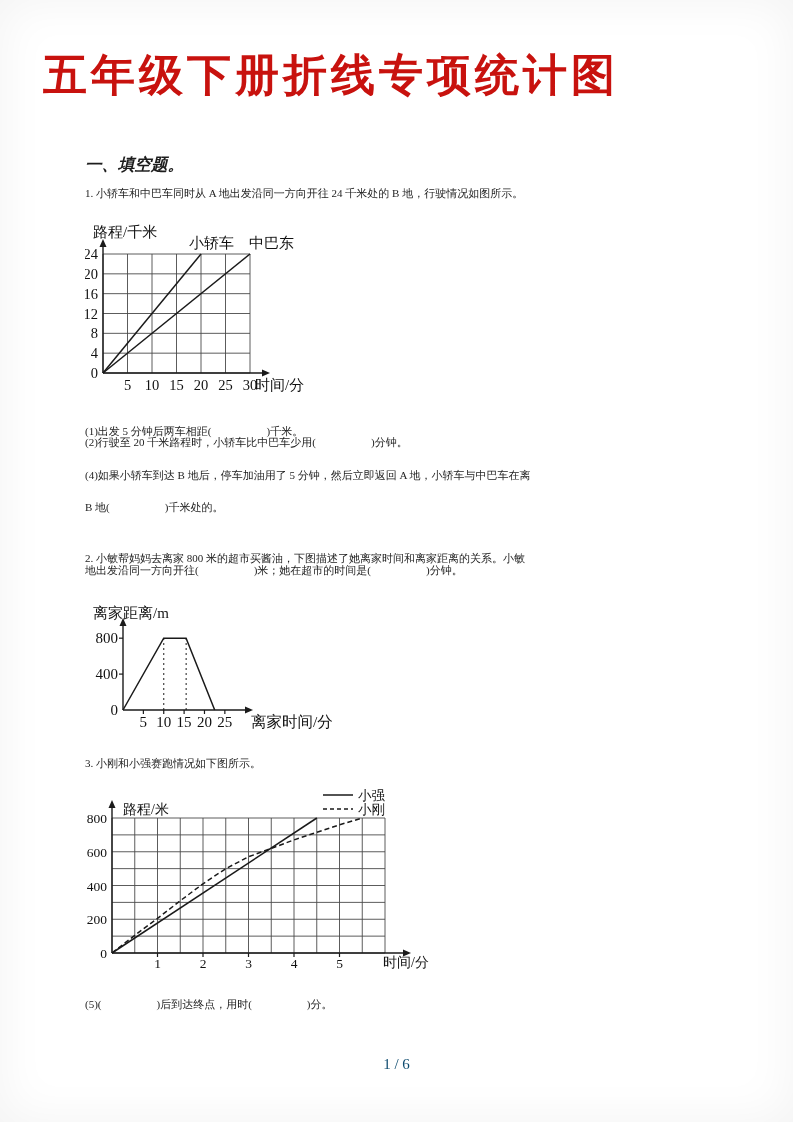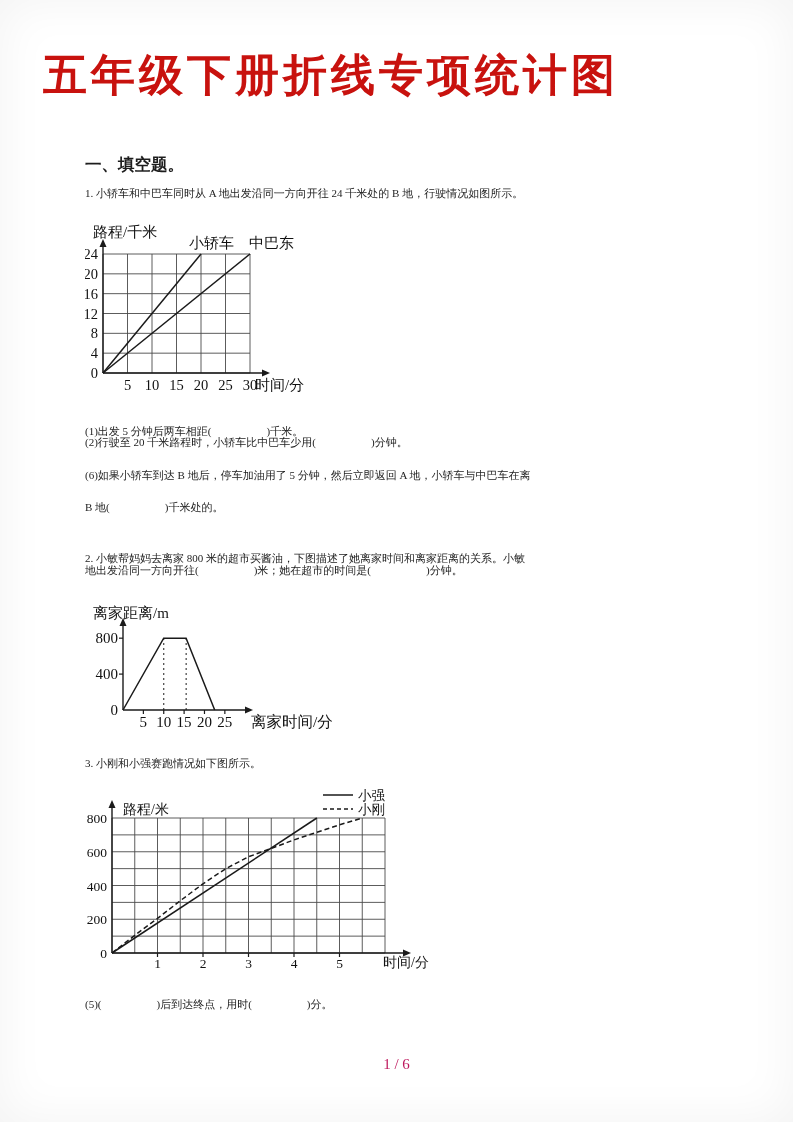--- a/index.html
+++ b/index.html
@@ -7,24 +7,24 @@
     width:793px;height:1122px;position:relative;background:#fff;
     font-family:"Liberation Serif","DejaVu Serif",serif;color:#1d1d1d;
     box-shadow:inset 0 0 50px rgba(0,0,0,0.05);
   }
   .title{
     position:absolute;top:46px;left:0;width:662px;text-align:center;
     font-family:"Liberation Sans","DejaVu Sans",sans-serif;
     font-weight:bold;font-size:44px;letter-spacing:4px;color:#c8120e;white-space:pre;
   }
   .t{position:absolute;left:85px;white-space:pre;font-size:11px;line-height:1.35;}
-  .heading{font-family:"Liberation Sans","DejaVu Sans",sans-serif;font-weight:bold;font-size:16.5px;}
+  .heading{font-family:"Liberation Sans","DejaVu Sans",sans-serif;font-weight:bold;font-size:16.5px;font-style:italic;}
   .chart{position:absolute;}
   svg text{font-family:"Liberation Serif","DejaVu Serif",serif;fill:#111;}
-  .footer{position:absolute;top:1056px;left:0;width:793px;text-align:center;font-size:15px;color:#be185d;}
+  .footer{position:absolute;top:1056px;left:0;width:793px;text-align:center;font-size:15px;color:#0c4a6e;}
 </style>
 </head>
 <body>
 
 <div class="title">五年级下册折线专项统计图</div>
 
 <div class="t heading" style="top:153px;">一、填空题。</div>
 
 <div class="t" style="top:186px;">1. 小轿车和中巴车同时从 A 地出发沿同一方向开往 24 千米处的 B 地，行驶情况如图所示。</div>
 
@@ -64,21 +64,21 @@
       <text x="140.5" y="168" text-anchor="middle" font-size="14.5">25</text>
       <text x="165" y="168" text-anchor="middle" font-size="14.5">30</text>
       <text x="8" y="15" text-anchor="start" font-size="15">路程/千米</text>
       <text x="170" y="168" text-anchor="start" font-size="15">时间/分</text>
       <text x="104" y="26" text-anchor="start" font-size="15">小轿车　中巴东</text>
     </svg>
 </div>
 
 <div class="t" style="top:424px;">(1)出发 5 分钟后两车相距(　　　　　)千米。</div>
 <div class="t" style="top:435px;">(2)行驶至 20 千米路程时，小轿车比中巴车少用(　　　　　)分钟。</div>
-<div class="t" style="top:468px;">(6)如果小轿车到达 B 地后，停车加油用了 5 分钟，然后立即返回 A 地，小轿车与中巴车在离</div>
+<div class="t" style="top:468px;">(4)如果小轿车到达 B 地后，停车加油用了 5 分钟，然后立即返回 A 地，小轿车与中巴车在离</div>
 <div class="t" style="top:500px;">B 地(　　　　　)千米处的。</div>
 
 <div class="t" style="top:551px;">2. 小敏帮妈妈去离家 800 米的超市买酱油，下图描述了她离家时间和离家距离的关系。小敏</div>
 <div class="t" style="top:563px;">地出发沿同一方向开往(　　　　　)米；她在超市的时间是(　　　　　)分钟。</div>
 
 <div class="chart" style="top:598px;left:85px;">
   <svg id="q2-chart" width="320" height="142" viewBox="0 0 320 142">
       <line x1="78.74074074074073" y1="112" x2="78.74074074074073" y2="40.18181818181819" stroke="#333" stroke-width="1.1" stroke-dasharray="2 3"></line>
       <line x1="101.14814814814815" y1="112" x2="101.14814814814815" y2="40.18181818181819" stroke="#333" stroke-width="1.1" stroke-dasharray="2 3"></line>
       <polyline points="38.0,112.0 78.7,40.2 101.1,40.2 129.7,112.0" fill="none" stroke="#1a1a1a" stroke-width="1.5"></polyline>

